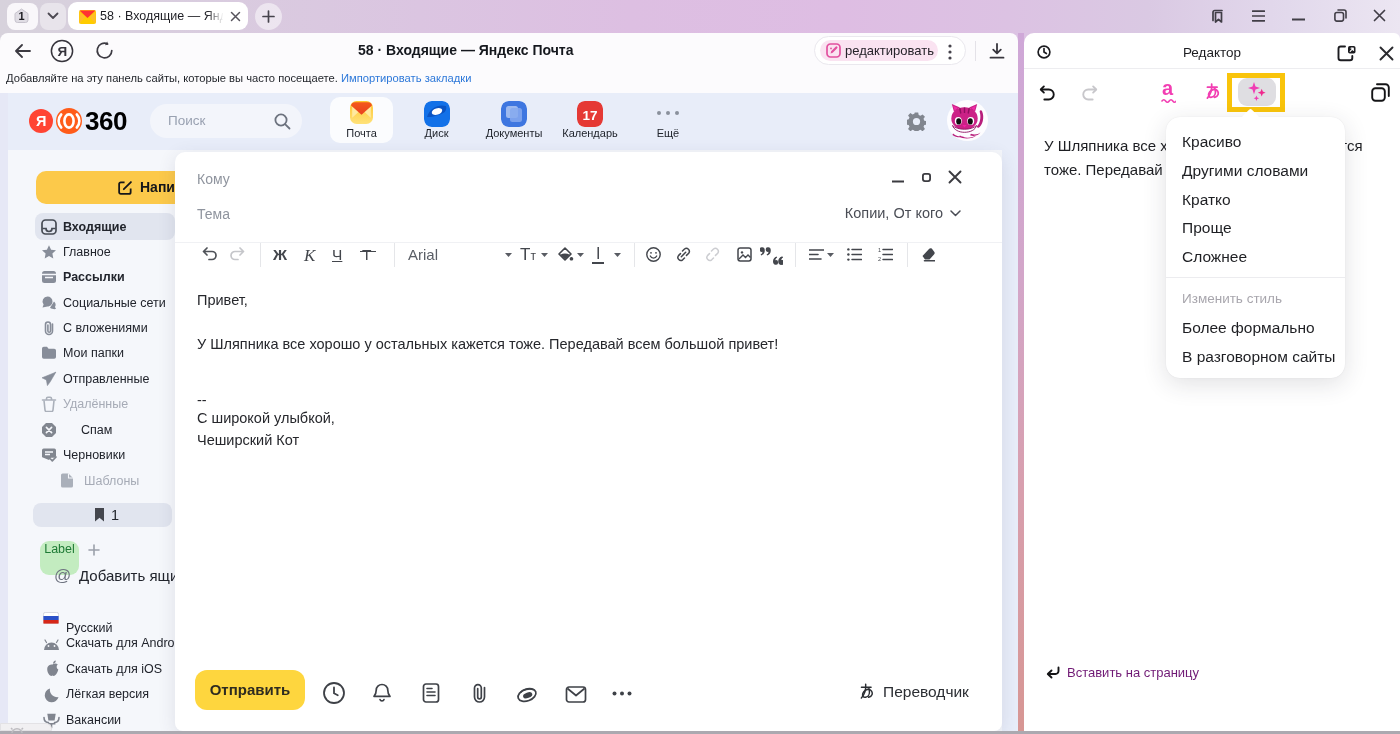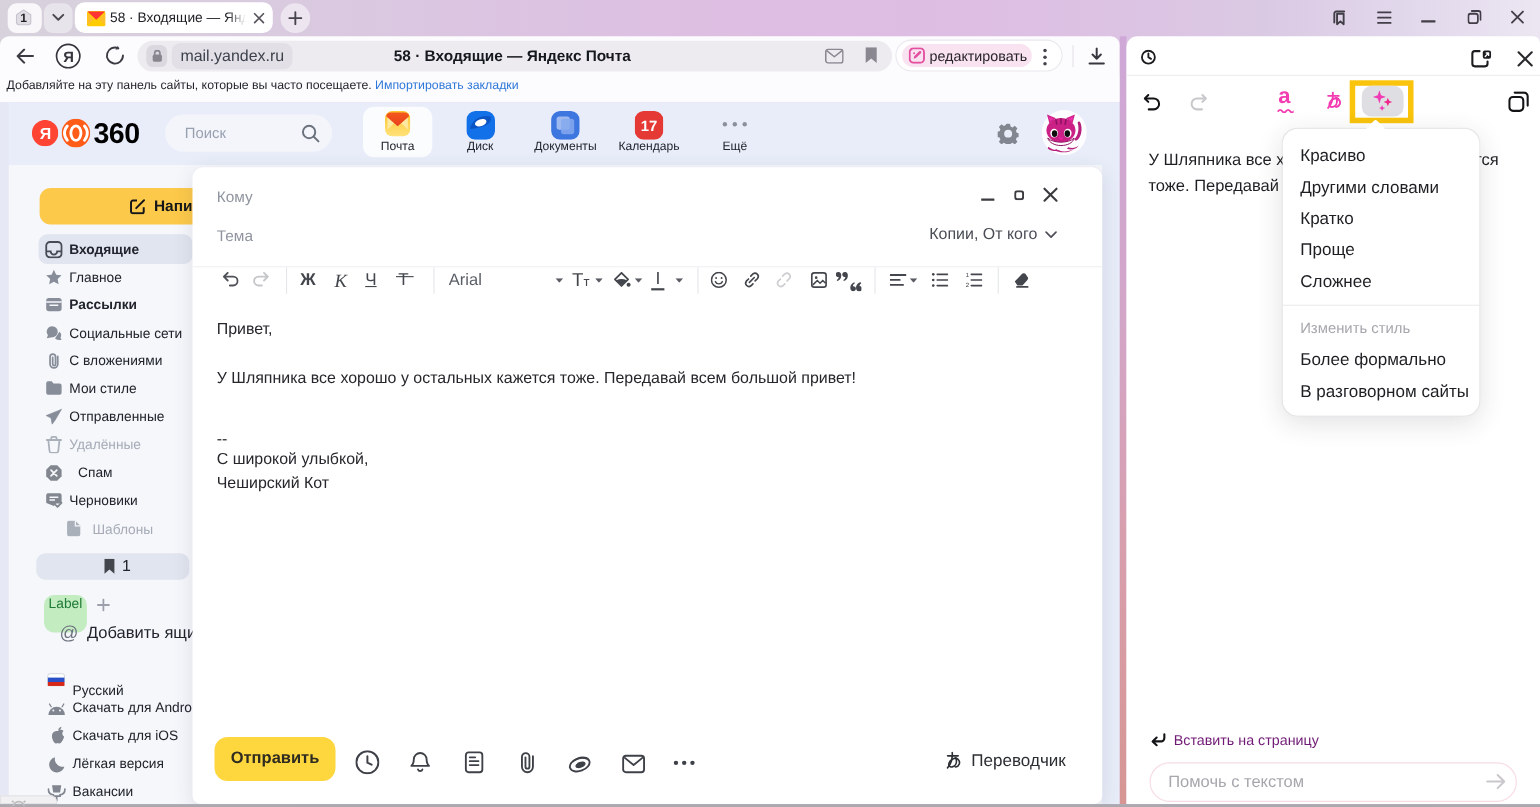--- a/index.html
+++ b/index.html
@@ -121,36 +121,20 @@
       <path d="M8 1 L2 7 L8 13 M2.3 7 H16" fill="none" stroke="#3c3a42" stroke-width="1.8" stroke-linecap="round" stroke-linejoin="round"></path>
     </svg>
   <svg class="abs" style="left:50px;top:6px" width="24" height="24" viewBox="0 0 24 24">
       <circle cx="12" cy="12" r="10.6" fill="none" stroke="#36343c" stroke-width="1.5"></circle>
       <text x="12.4" y="17" font-size="13.5" font-weight="bold" fill="#36343c" text-anchor="middle" font-family="Liberation Sans">Я</text>
     </svg>
   <svg class="abs" style="left:95px;top:8px" width="19" height="19" viewBox="0 0 19 19">
       <path d="M16.8 9.5 A7.3 7.3 0 1 1 12.6 2.9" fill="none" stroke="#3c3a42" stroke-width="1.7" stroke-linecap="round"></path>
       <path d="M12.2 0.6 L13.2 3.6 L10 4.3 Z" fill="#3c3a42"></path>
     </svg>
-  <div class="abs" id="omnibox">
-    <div class="abs lockchip">
-        <svg class="abs" style="left:4.5px;top:4px" width="10" height="12" viewBox="0 0 10 12">
-          <rect x="0.8" y="4.6" width="8.4" height="6.6" rx="1.6" fill="#89858f"></rect>
-          <path d="M2.6 5 V3.4 a2.4 2.4 0 0 1 4.8 0 V5" fill="none" stroke="#89858f" stroke-width="1.5"></path>
-        </svg>
-      </div>
-    <div class="abs domain">mail.yandex.ru</div>
-    <svg class="abs" style="left:625px;top:7px" width="17" height="14" viewBox="0 0 17 14">
-        <rect x="0.7" y="0.7" width="15.6" height="12.6" rx="2.4" fill="none" stroke="#8b8791" stroke-width="1.4"></rect>
-        <path d="M1.5 2 L8.5 7.6 L15.5 2" fill="none" stroke="#8b8791" stroke-width="1.4" stroke-linejoin="round"></path>
-      </svg>
-    <svg class="abs" style="left:661px;top:6px" width="12" height="15" viewBox="0 0 12 15">
-        <path d="M1 0 h10 v14.3 l-5-4.2 -5 4.2 Z" fill="#8b8791"></path>
-      </svg>
-  </div>
   <div class="abs" id="pagetitle">58 · Входящие — Яндекс Почта</div>
   <div class="abs" id="editpill">
     <div class="abs editchip">
       <svg class="abs" style="left:6px;top:3px" width="15" height="15" viewBox="0 0 15 15">
           <rect x="1" y="1" width="13" height="13" rx="3.4" fill="none" stroke="#e2509f" stroke-width="1.7"></rect>
           <path d="M4.6 10.4 L5.1 8.2 L9.6 3.7 a1.1 1.1 0 0 1 1.6 1.6 L6.7 9.8 Z" fill="#e2509f"></path>
           <circle cx="5" cy="5.4" r="0.9" fill="#e2509f"></circle>
         </svg>
       <span class="abs" style="left:25px;top:3px">редактировать</span>
     </div>
@@ -283,35 +267,35 @@
         <path d="M9 12.8 c2 1.4 4.4 1.5 6 1.2 l-1-2 a4.5 4.5 0 0 0 -1-5.5" fill="#878d99"></path>
       </svg>
     <div class="abs navitem" style="left:63px;top:202px">Социальные сети</div>
     <svg class="abs nico" style="left:41px;top:227px" viewBox="0 0 16 16">
         <path d="M11.5 4 v7 a3.5 3.5 0 0 1 -7 0 V4.5 a2.5 2.5 0 0 1 5 0 V11 a1.3 1.3 0 0 1 -2.6 0 V5" fill="none" stroke="#878d99" stroke-width="1.6" stroke-linecap="round"></path>
       </svg>
     <div class="abs navitem" style="left:63px;top:227px">С вложениями</div>
     <svg class="abs nico" style="left:41px;top:252px" viewBox="0 0 16 16">
         <path d="M1 3.5 a1.8 1.8 0 0 1 1.8-1.8 H6 l1.6 2 H13.2 A1.8 1.8 0 0 1 15 5.5 V12 a1.8 1.8 0 0 1 -1.8 1.8 H2.8 A1.8 1.8 0 0 1 1 12 Z" fill="#878d99"></path>
       </svg>
-    <div class="abs navitem" style="left:63px;top:252px">Мои стиле</div>
+    <div class="abs navitem" style="left:63px;top:252px">Мои папки</div>
     <svg class="abs nico" style="left:41px;top:278px" viewBox="0 0 16 16">
         <path d="M14.8 1.2 L1 6.8 L5.4 9 L6.4 14.6 L9.2 10.8 Z M5.4 9 L14.8 1.2" fill="#878d99" stroke="#878d99" stroke-width="0.6" stroke-linejoin="round"></path>
       </svg>
     <div class="abs navitem" style="left:63px;top:278px">Отправленные</div>
     <svg class="abs nico" style="left:41px;top:303px" viewBox="0 0 16 16">
         <path d="M3 4.5 L4 14 a1.8 1.8 0 0 0 1.8 1.6 h4.4 A1.8 1.8 0 0 0 12 14 L13 4.5" fill="none" stroke="#aab0ba" stroke-width="1.6"></path>
         <path d="M1.5 4 H14.5 M5.5 3.8 V2.6 a1.4 1.4 0 0 1 1.4-1.4 h2.2 a1.4 1.4 0 0 1 1.4 1.4 V3.8" fill="none" stroke="#aab0ba" stroke-width="1.6" stroke-linecap="round"></path>
       </svg>
     <div class="abs navitem gray" style="left:63px;top:303px">Удалённые</div>
     <svg class="abs nico" style="left:41px;top:329px" viewBox="0 0 16 16">
         <path d="M5 1 h6 l4 4 v6 l-4 4 H5 L1 11 V5 Z" fill="#81868f"></path>
         <path d="M5.4 5.4 L10.6 10.6 M10.6 5.4 L5.4 10.6" stroke="#f5f7fb" stroke-width="1.6" stroke-linecap="round"></path>
       </svg>
-    <div class="abs navitem" style="left:71px;top:329px">Спам</div>
+    <div class="abs navitem" style="left:81px;top:329px">Спам</div>
     <svg class="abs nico" style="left:41px;top:354px" viewBox="0 0 16 16">
         <path d="M1 3.2 a1.7 1.7 0 0 1 1.7-1.7 H13.3 A1.7 1.7 0 0 1 15 3.2 V9 a1.7 1.7 0 0 1 -1.7 1.7 H10 L8 13 1.2 10.2 A1.7 1.7 0 0 1 1 9 Z" fill="#81868f"></path>
         <path d="M4 5 h8 M4 7.5 h5" stroke="#f5f7fb" stroke-width="1.3"></path>
         <path d="M9.5 12 l1.8 1.8 L15 10" stroke="#81868f" stroke-width="1.7" fill="none" stroke-linecap="round" stroke-linejoin="round"></path>
       </svg>
     <div class="abs navitem" style="left:63px;top:354px">Черновики</div>
     <svg class="abs" style="left:60px;top:380px;width:14px;height:15px" viewBox="0 0 14 15">
         <path d="M1 2 a1.6 1.6 0 0 1 1.6-1.6 H8.5 L13 5 V13 a1.6 1.6 0 0 1 -1.6 1.6 H2.6 A1.6 1.6 0 0 1 1 13 Z" fill="#aab0ba"></path>
         <path d="M8.5 0.4 V5 H13" fill="none" stroke="#f5f7fb" stroke-width="1.1"></path>
       </svg>
@@ -510,20 +494,21 @@
         </g>
       </svg>
     <div class="abs" style="left:708px;top:531px;font-size:15.5px;color:#2b2e33">Переводчик</div>
   </div>
 </div>
 <div class="abs" id="panel">
   <svg class="abs" style="left:13px;top:12px" width="14" height="14" viewBox="0 0 20 20">
       <circle cx="10" cy="10" r="8.4" fill="none" stroke="#1c1c20" stroke-width="2.4"></circle>
       <path d="M10 5 V10 L13.4 12.2" fill="none" stroke="#1c1c20" stroke-width="2.4" stroke-linecap="round"></path>
     </svg>
+  <div class="abs" style="left:0;top:12px;width:376px;text-align:center;font-size:13.5px;color:#1c1c20">Редактор</div>
   <svg class="abs" style="left:313px;top:12px" width="19" height="17" viewBox="0 0 19 17">
       <path d="M8 1.5 H3.8 A2.3 2.3 0 0 0 1.5 3.8 V13 a2.3 2.3 0 0 0 2.3 2.3 H13 A2.3 2.3 0 0 0 15.3 13 V11" fill="none" stroke="#1c1c20" stroke-width="1.9" stroke-linecap="round"></path>
       <rect x="11" y="1" width="7.5" height="7.5" rx="1.8" fill="#1c1c20"></rect>
       <path d="M13.2 6.3 L16.3 3.2 M16.3 3.2 h-2.2 M16.3 3.2 v2.2" stroke="#fff" stroke-width="1.2" stroke-linecap="round"></path>
     </svg>
   <svg class="abs" style="left:355px;top:13px" width="15" height="15" viewBox="0 0 15 15">
       <path d="M1.5 1.5 L13.5 13.5 M13.5 1.5 L1.5 13.5" stroke="#2a2a2e" stroke-width="1.9" stroke-linecap="round"></path>
     </svg>
   <div class="abs" style="left:0;top:35px;width:376px;height:1px;background:#ededf0"></div>
 
@@ -570,26 +555,20 @@
     <div class="abs" style="left:0;top:160px;width:179px;height:1px;background:#ececef"></div>
     <div class="abs ditem" style="top:174px;color:#a8a6ad;font-size:13.5px">Изменить стиль</div>
     <div class="abs ditem" style="top:202px">Более формально</div>
     <div class="abs ditem" style="top:231px">В разговорном сайты</div>
   </div>
 
   <svg class="abs" style="left:22px;top:633px" width="14" height="14" viewBox="0 0 14 14">
       <path d="M12.5 1.5 V5 a3 3 0 0 1 -3 3 H2.5 M5.5 4.5 L1.8 8 L5.5 11.5" fill="none" stroke="#141416" stroke-width="1.9" stroke-linecap="round" stroke-linejoin="round"></path>
     </svg>
   <div class="abs" style="left:43px;top:632px;font-size:13px;font-weight:500;color:#701a75">Вставить на страницу</div>
-  <div class="abs" style="left:21px;top:660px;width:334px;height:36px;background:#fff;border:1.5px solid #f7dae6;border-radius:18px">
-    <span class="abs" style="left:16px;top:8px;font-size:15px;color:#a8a6ad">Помочь с текстом</span>
-    <svg class="abs" style="left:305px;top:9px" width="18" height="15" viewBox="0 0 18 15">
-        <path d="M1 7.5 H16 M10.5 1.5 L16.5 7.5 L10.5 13.5" fill="none" stroke="#c9c7cc" stroke-width="1.8" stroke-linecap="round" stroke-linejoin="round"></path>
-      </svg>
-  </div>
 </div>
 <div class="abs" id="winbottom"></div>
 <div class="abs" id="statuspop">
     <svg class="abs" style="left:8px;top:3px" width="16" height="6" viewBox="0 0 16 6">
       <circle cx="8" cy="7" r="5.2" fill="none" stroke="#bdbcc0" stroke-width="1.5"></circle>
       <path d="M2 7 h-2 M14 7 h2 M3.5 2.5 l-1.5-1.5 M12.5 2.5 l1.5-1.5" stroke="#bdbcc0" stroke-width="1.5"></path>
     </svg>
   </div>
 
 </body></html>

